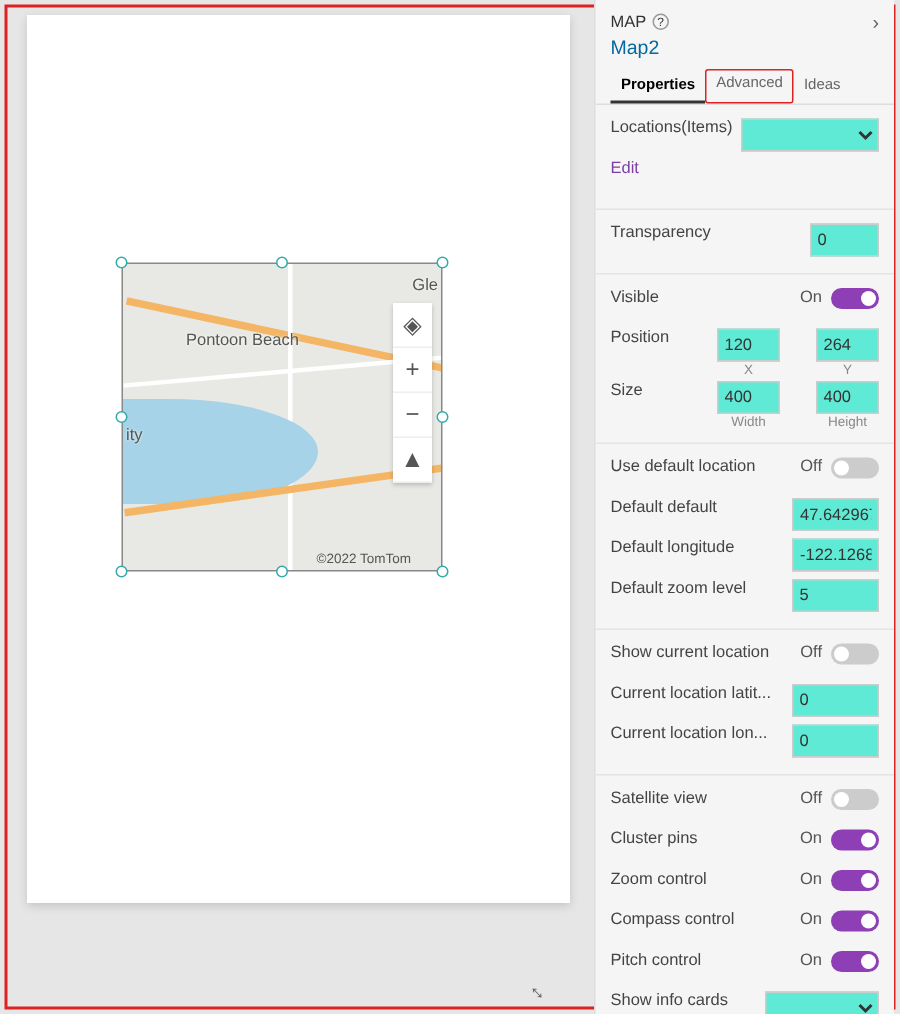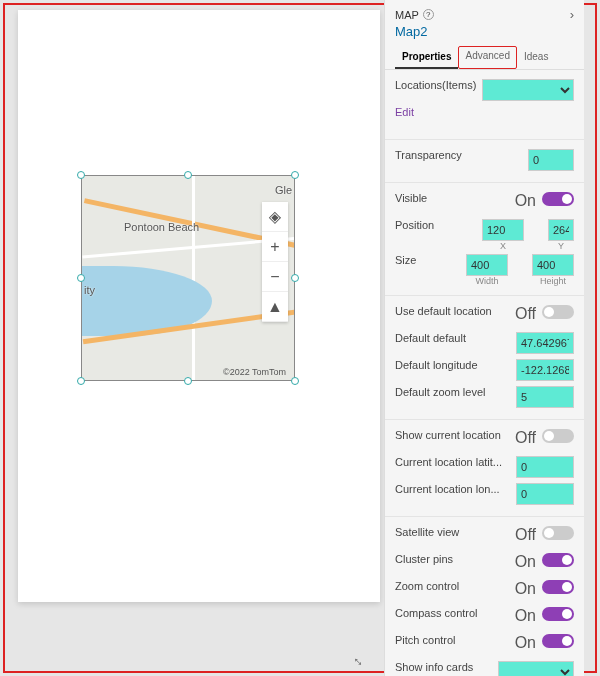--- a/index.html
+++ b/index.html
@@ -16,22 +16,22 @@
 .road{position:absolute;background:#f4b565;height:5px}
 .r1{left:0;top:148px;width:220px;transform:rotate(-8deg)}
 .r2{left:0;top:45px;width:220px;transform:rotate(12deg)}
 .road2{position:absolute;background:#fff;height:3px}
 .rw1{left:0;top:70px;width:220px;transform:rotate(-5deg)}
 .rw2{left:110px;top:0;width:3px;height:210px;background:#fff}
 .lbl{position:absolute;font-size:11px;color:#555;text-shadow:0 0 2px #fff}
 .lbl1{left:42px;top:45px}.lbl2{right:2px;top:8px;clip-path:inset(0 0 0 0)}.lbl3{left:2px;top:108px}
 .ctrls{position:absolute;right:6px;top:26px;width:26px;background:#fff;box-shadow:0 1px 3px rgba(0,0,0,.2)}
 .cbtn{height:30px;display:flex;align-items:center;justify-content:center;font-size:16px;color:#555;border-bottom:1px solid #eee}
-.attrib{position:absolute;right:8px;bottom:3px;font-size:9px;color:#555}
-.panel{position:absolute;right:16px;top:0;width:200px;height:676px;background:#f5f5f5;border-left:1px solid #ddd;overflow:hidden}
+.attrib{position:absolute;right:20px;bottom:3px;font-size:9px;color:#555}
+.panel{position:absolute;right:4px;top:0;width:200px;height:676px;background:#f5f5f5;border-left:1px solid #ddd;overflow:hidden}
 .phdr{padding:7px 10px 3px}
 .ptype{font-size:10px;color:#666;text-transform:uppercase;display:flex;align-items:center;gap:4px}
 .helpq{width:11px;height:11px;border:1px solid #999;border-radius:50%;display:inline-flex;align-items:center;justify-content:center;font-size:8px}
 .chev{margin-left:auto;color:#666;font-size:13px}
 .pname{font-size:13px;color:#0369a1;margin-top:2px}
 .tabs{display:flex;gap:0;padding:4px 10px 0;border-bottom:1px solid #ddd}
 .tab{padding:5px 7px;font-size:10px;color:#666;cursor:pointer}
 .tab.active{color:#000;font-weight:600;border-bottom:2px solid #333}
 .tab.hl{border:1.5px solid #d22;border-radius:2px;padding:3px 6px}
 .sect{padding:6px 10px;border-bottom:1px solid #e4e4e4}
@@ -40,21 +40,21 @@
 .link{color:#7b3fa3;cursor:pointer}
 input.val,select.sel{height:20px;border:1px solid #ccc;background:#5eead4;padding:10px 4px;font-size:11px}
 .val{width:58px}
 .sel{width:92px}
 .double{display:flex;gap:24px}
 .sublbl{font-size:9px;color:#888;text-align:center;display:block}
 .toggle{position:relative;width:32px;height:14px;background:#ccc;border-radius:7px;cursor:pointer}
 .toggle::after{content:"";position:absolute;width:10px;height:10px;background:#fff;border-radius:50%;top:2px;left:2px}
 .toggle.on{background:#8e3fb5}
 .toggle.on::after{left:20px}
-.toglbl{font-size:16px;color:#555;margin-right:6px}
+.toglbl{font-size:11px;color:#555;margin-right:6px}
 .resize{position:absolute;left:353px;bottom:8px;font-size:14px;color:#666;transform:rotate(45deg)}
 </style>
 </head>
 <body>
 
 <div class="frame"></div>
 
 <div class="canvas">
  <div class="map-sel">
   <div class="map">
@@ -122,21 +122,21 @@
  <div class="sect">
   <div class="row">
    <span class="rlabel">Visible</span>
    <span class="toglbl">On</span>
    <div class="toggle on"></div>
   </div>
   <div class="row">
    <span class="rlabel">Position</span>
    <div class="double">
     <div><input class="val" style="width: 42px;" value="120"><span class="sublbl">X</span></div>
-    <div><input class="val" style="width: 26px;" value="264"><span class="sublbl">Y</span></div>
+    <div><input class="val" style="width: 42px;" value="264"><span class="sublbl">Y</span></div>
    </div>
   </div>
   <div class="row">
    <span class="rlabel">Size</span>
    <div class="double">
     <div><input class="val" style="width: 42px;" value="400"><span class="sublbl">Width</span></div>
     <div><input class="val" style="width: 42px;" value="400"><span class="sublbl">Height</span></div>
    </div>
   </div>
  </div>

